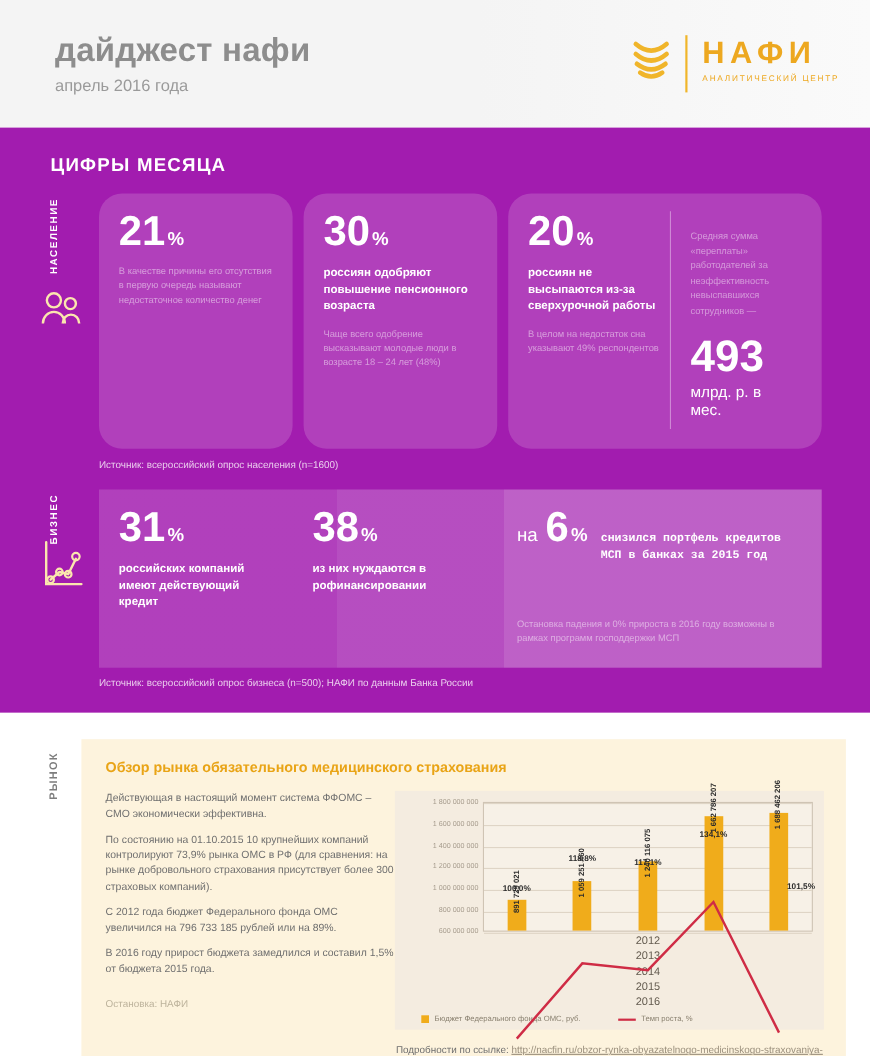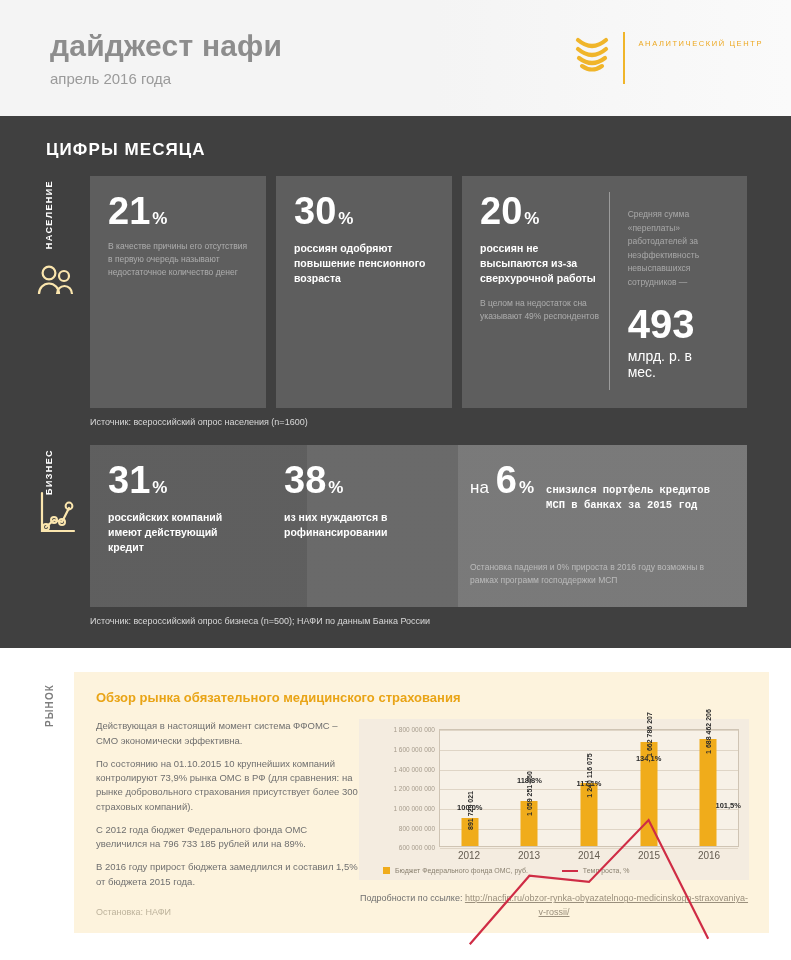--- a/index.html
+++ b/index.html
@@ -31,21 +31,21 @@
     font-size: 28px; font-weight: bold; color: #eda820;
     letter-spacing: 5px; line-height: 1;
   }
   .logo-tag {
     font-size: 7.5px; color: #eda820; letter-spacing: 1.6px;
     margin-top: 5px; text-align: center; white-space: nowrap;
   }
 
   
   .numbers {
-    background: #404040; padding: 18px 0 22px 0; position: relative;
+    background: #a21caf; padding: 18px 0 22px 0; position: relative;
   }
   .numbers-title {
     color: #fff; font-size: 17px; font-weight: bold;
     letter-spacing: 1.1px; margin: 6px 0 16px 46px;
   }
   .seg { position: relative; margin: 0 22px 0 22px; }
   .seg-label {
     position: absolute; left: 22px; top: 4px; width: 22px;
     color: #fff; font-size: 9px; font-weight: bold; letter-spacing: 1.4px;
     writing-mode: vertical-rl; transform: rotate(180deg); white-space: nowrap;
@@ -74,21 +74,21 @@
     line-height: 1.55; margin-top: 10px;
   }
   .src {
     color: rgba(255,255,255,.78); font-size: 9px;
     margin: 9px 0 0 68px;
   }
 
   
   .pop-row { display: flex; }
   .pop-cards { display: flex; gap: 10px; flex: 1; }
-  .pop-cards .card { width: 176px; }
+  .pop-cards .card { width: 176px; border-radius: 21px; }
   .money-panel {
     width: 155px; padding: 16px 10px 10px 18px;
     border-left: 1px solid rgba(255,255,255,.38);
     margin-left: 4px;
   }
   .money-note {
     color: rgba(255,255,255,.45); font-size: 8.5px; line-height: 1.6;
   }
   .money-num {
     color: #fff; font-size: 40px; font-weight: bold; line-height: 1;
@@ -158,21 +158,21 @@
   .bar-lbl {
     position: absolute; left: 50%; transform: translateX(-50%) rotate(-90deg);
     transform-origin: center; white-space: nowrap;
     font-size: 7px; font-weight: bold; color: #2b2b2b;
   }
   .line-svg { position: absolute; inset: 0; overflow: visible; }
   .pt-lbl {
     position: absolute; transform: translate(-50%,-100%);
     font-size: 7.5px; font-weight: bold; color: #2b2b2b; white-space: nowrap;
   }
-  .x-axis { display: flex; margin-left: 70px; }
+  .x-axis { display: flex; margin-left: 70px; flex-direction: column; }
   .x-tick { flex: 1; text-align: center; font-size: 10px; color: #635b4f; padding-top: 3px; }
   .legend { display: flex; gap: 34px; margin: 6px 0 0 14px; align-items: center; }
   .legend-item { display: flex; align-items: center; gap: 5px; font-size: 7px; color: #8a8170; }
   .lg-swatch { width: 7px; height: 7px; background: #f0ac1b; }
   .lg-line { width: 16px; height: 2px; background: #cf2c45; }
   .link-row {
     margin-top: 12px; text-align: center; font-size: 9px;
     color: #6f6f6f; line-height: 1.5;
   }
   .link-row a { color: #9a8f7c; text-decoration: underline; word-break: break-all; }
@@ -197,20 +197,21 @@
       <div class="logo-mark">
         <svg width="34" height="42" viewBox="0 0 34 42">
           <path d="M3 8 Q17 20 31 8" fill="none" stroke="#f0b52a" stroke-width="4.2" stroke-linecap="round"></path>
           <path d="M3 17 Q17 29 31 17" fill="none" stroke="#f0b52a" stroke-width="4.2" stroke-linecap="round"></path>
           <path d="M4 26 Q17 36 30 26" fill="none" stroke="#f0b52a" stroke-width="4.2" stroke-linecap="round"></path>
           <path d="M7 34 Q17 41 27 34" fill="none" stroke="#f0b52a" stroke-width="4" stroke-linecap="round"></path>
         </svg>
       </div>
       <div class="logo-divider"></div>
       <div class="logo-text">
+        <div class="logo-name">НАФИ</div>
         <div class="logo-tag">АНАЛИТИЧЕСКИЙ ЦЕНТР</div>
       </div>
     </div>
   </div>
 
   <div class="numbers">
     <div class="numbers-title">ЦИФРЫ МЕСЯЦА</div>
 
     <div class="seg">
       <div class="seg-label">НАСЕЛЕНИЕ</div>
@@ -232,20 +233,21 @@
                 <span class="pct">%</span>
               </div>
               <div class="card-note">В качестве причины его отсутствия  в первую очередь называют недостаточное количество денег</div>
             </div>
             <div class="card">
               <div class="bignum">
                 <span>30</span>
                 <span class="pct">%</span>
               </div>
               <div class="card-lead">россиян одобряют повышение пенсионного возраста</div>
+              <div class="card-note">Чаще всего одобрение высказывают молодые люди в возрасте 18 – 24 лет (48%)</div>
             </div>
             <div class="card wide" style="display:flex;">
               <div style="width:172px;">
                 <div class="bignum">
                   <span>20</span>
                   <span class="pct">%</span>
                 </div>
                 <div class="card-lead">россиян не высыпаются из-за сверхурочной работы</div>
                 <div class="card-note">В целом на недостаток сна указывают 49% респондентов</div>
               </div>

